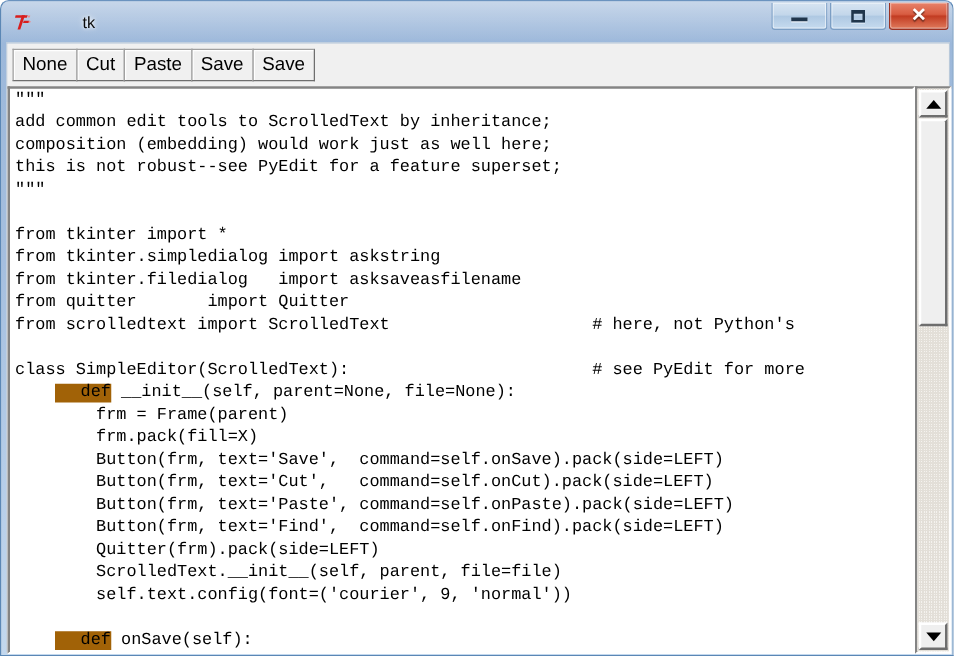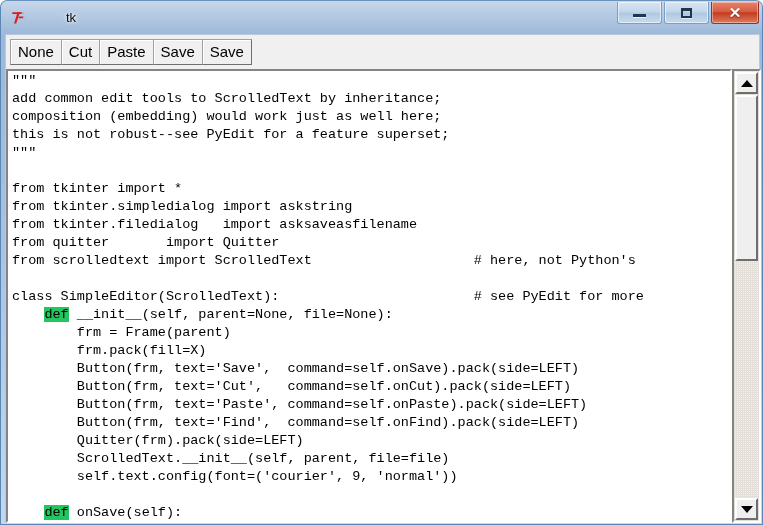--- a/index.html
+++ b/index.html
@@ -200,22 +200,23 @@
     line-height: 18px;
     color: #000000;
     white-space: pre;
     letter-spacing: 0px;
   }
   .code .line {
     height: 18px;
     white-space: pre;
   }
   .sel {
-    background: #22c55e;
+    background: #a16207;
     color: #000000;
+    padding-left: 20px;
   }
 
   
   .scrollbar {
     position: absolute;
     right: 0;
     top: 0;
     width: 29px;
     height: 454px;
     box-sizing: border-box;

